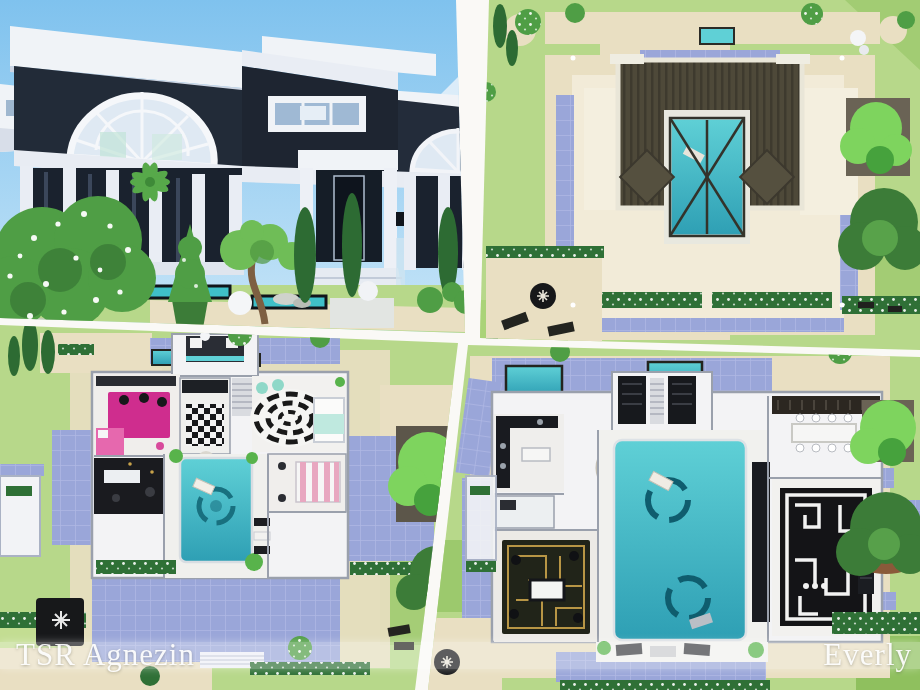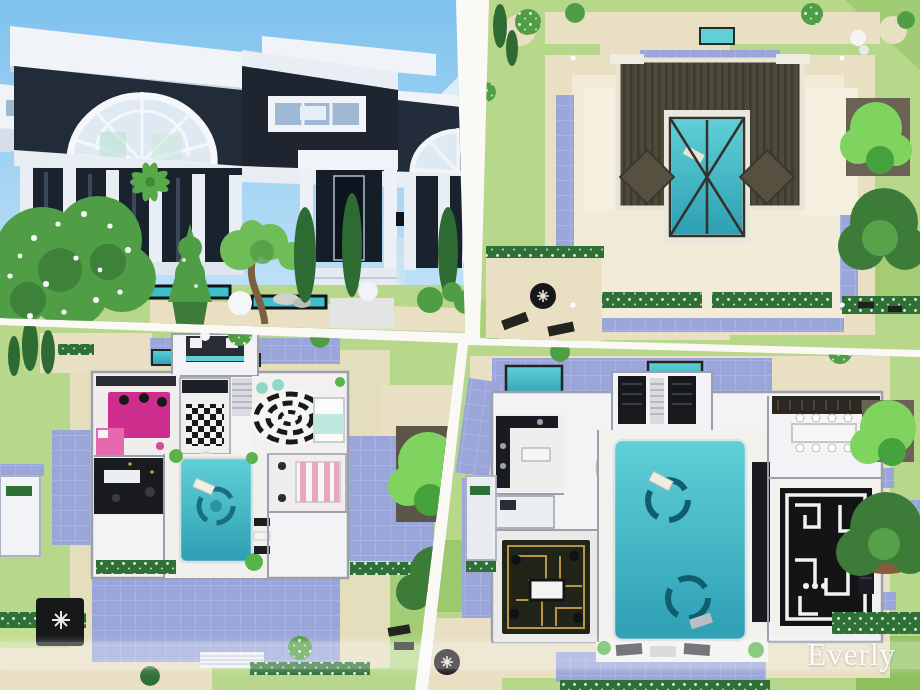--- a/index.html
+++ b/index.html
@@ -19,21 +19,21 @@
     box-shadow:0 0 8px rgba(255,255,255,.35);
   }
   .wm-text{
     position:absolute;top:638px;height:34px;line-height:34px;
     font-size:31px;letter-spacing:1px;
     color:rgba(255,255,255,.93);
     text-shadow:0 1px 3px rgba(60,60,50,.35);
     white-space:nowrap;
   }
   .wm-left{left:16px;}
-  .wm-right{right:24px;}
+  .wm-right{right:8px;}
 </style>
 </head>
 <body>
 
 <div class="canvas">
 
   <svg width="0" height="0" style="position:absolute">
     <defs>
       <linearGradient id="skyG" x1="0" y1="0" x2="0" y2="1">
         <stop offset="0" style="stop-color:var(--sky)"></stop>
@@ -673,15 +673,16 @@
         </g>
         <g>
           <rect x="466" y="476" width="30" height="84" fill="#f2f3f6" stroke="#aab2c4" stroke-width="2" opacity=".9"></rect>
           <rect x="470" y="486" width="20" height="9" style="fill:var(--hedge)"></rect>
         </g>
       </g>
     </svg>
   </div>
 
   <div class="wm-band"></div>
+  <div class="wm-text wm-left">TSR Agnezin</div>
   <div class="wm-text wm-right">Everly</div>
 
 </div>
 
 </body></html>

